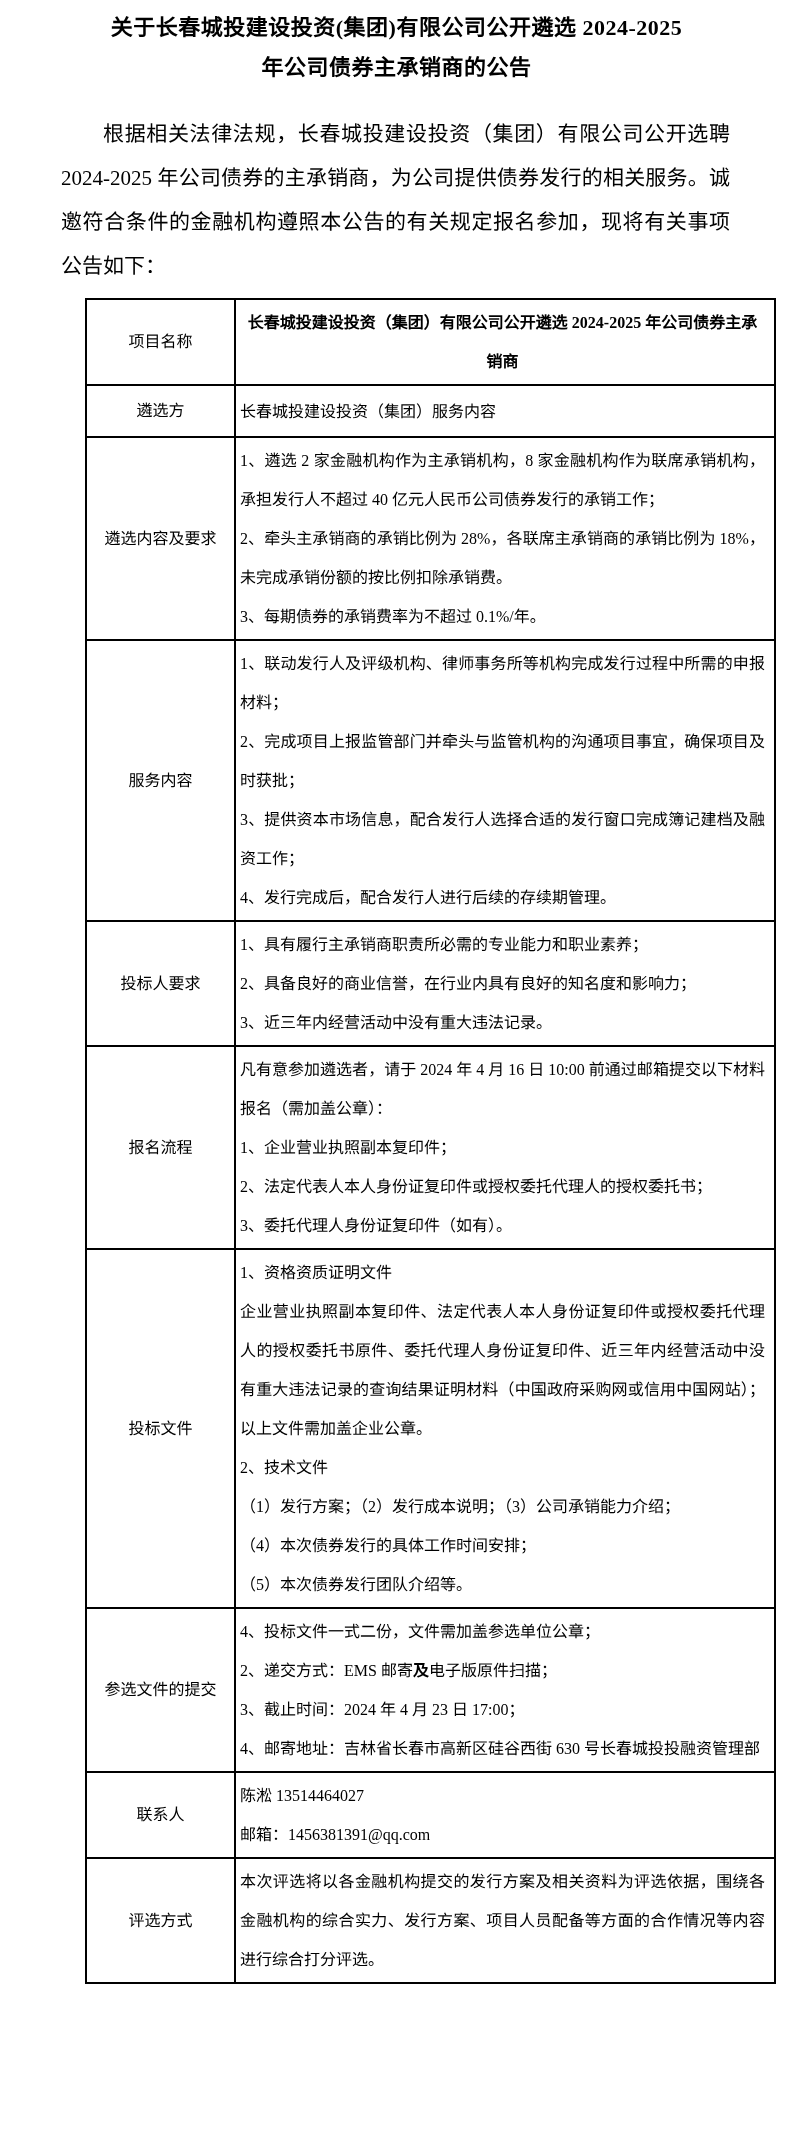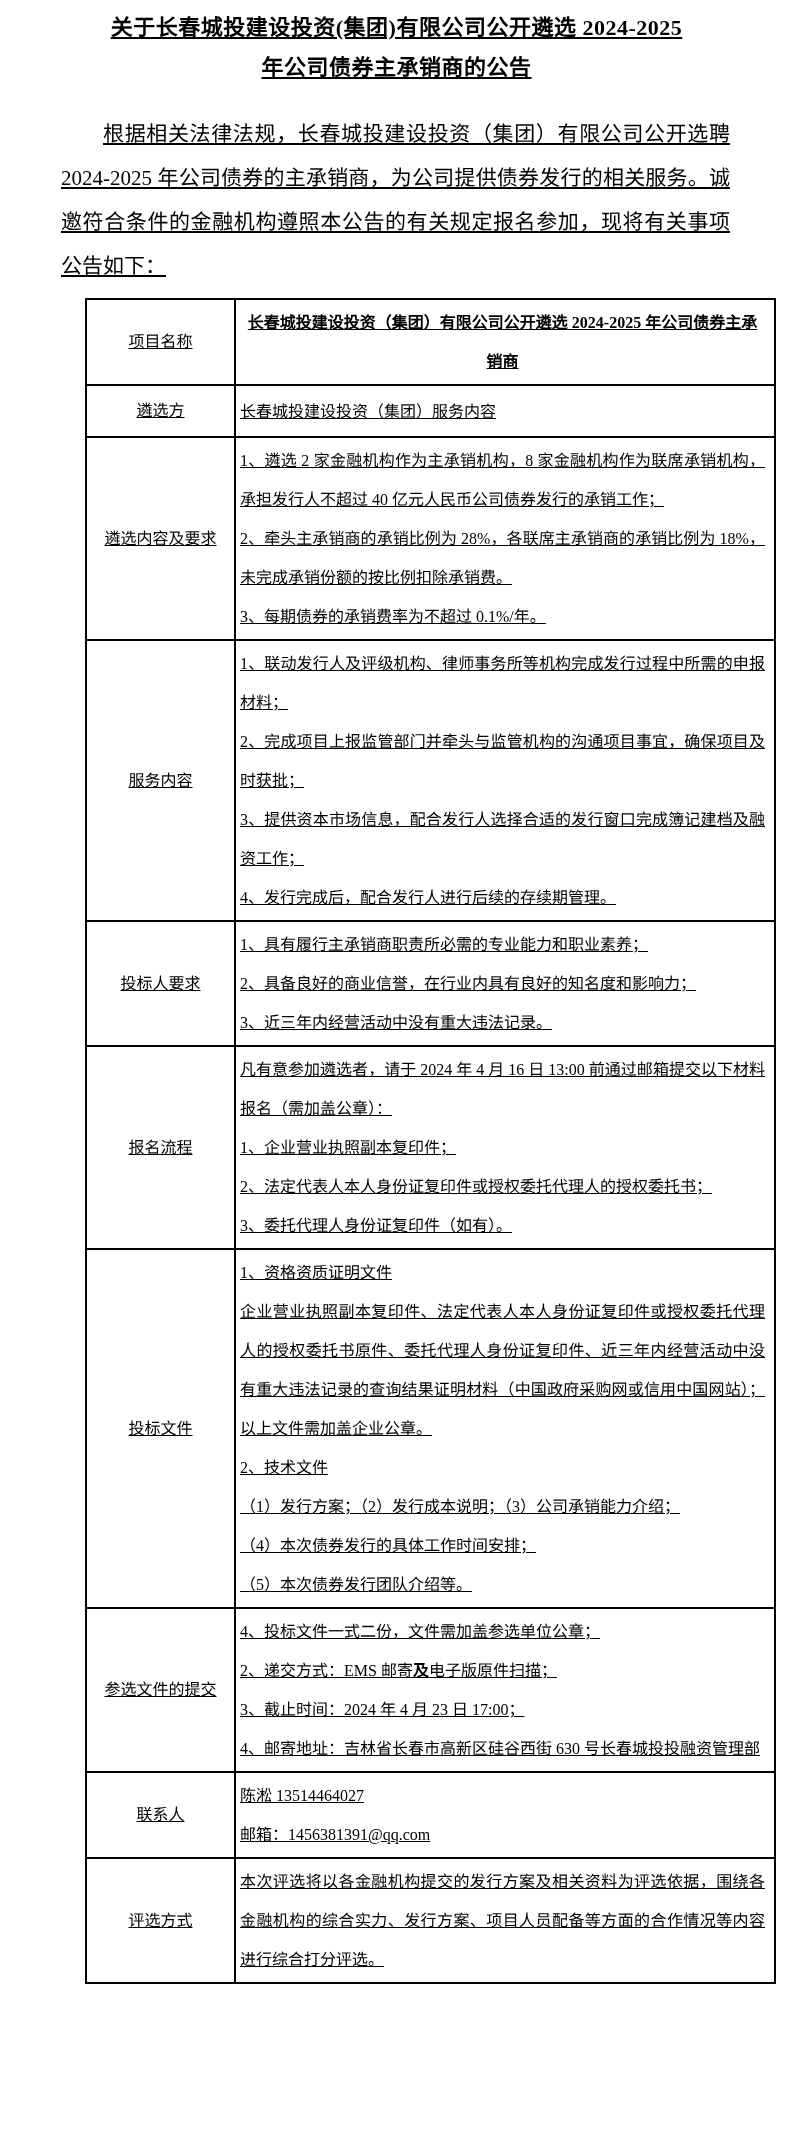--- a/index.html
+++ b/index.html
@@ -10,21 +10,20 @@
   body {
     width: 793px;
     min-height: 2153px;
     font-family: "Liberation Serif", "DejaVu Serif", serif;
     color: #000000;
   }
   .page {
     width: 793px;
     box-sizing: border-box;
     padding-top: 8px;
-    text-decoration: underline;
   }
   .doc-title {
     margin: 0;
     padding: 0 40px;
     text-align: center;
     font-size: 22px;
     font-weight: 700;
     line-height: 40px;
     letter-spacing: 0.5px;
   }
@@ -123,21 +122,21 @@
         <td class="content-cell">
           <p>1、具有履行主承销商职责所必需的专业能力和职业素养；</p>
           <p>2、具备良好的商业信誉，在行业内具有良好的知名度和影响力；</p>
           <p>3、近三年内经营活动中没有重大违法记录。</p>
         </td>
       </tr>
 
       <tr>
         <td class="label-cell">报名流程</td>
         <td class="content-cell">
-          <p>凡有意参加遴选者，请于 2024 年 4 月 16 日 13:00 前通过邮箱提交以下材料报名（需加盖公章）：</p>
+          <p>凡有意参加遴选者，请于 2024 年 4 月 16 日 10:00 前通过邮箱提交以下材料报名（需加盖公章）：</p>
           <p>1、企业营业执照副本复印件；</p>
           <p>2、法定代表人本人身份证复印件或授权委托代理人的授权委托书；</p>
           <p>3、委托代理人身份证复印件（如有）。</p>
         </td>
       </tr>
 
       <tr>
         <td class="label-cell">投标文件</td>
         <td class="content-cell">
           <p>1、资格资质证明文件</p>

